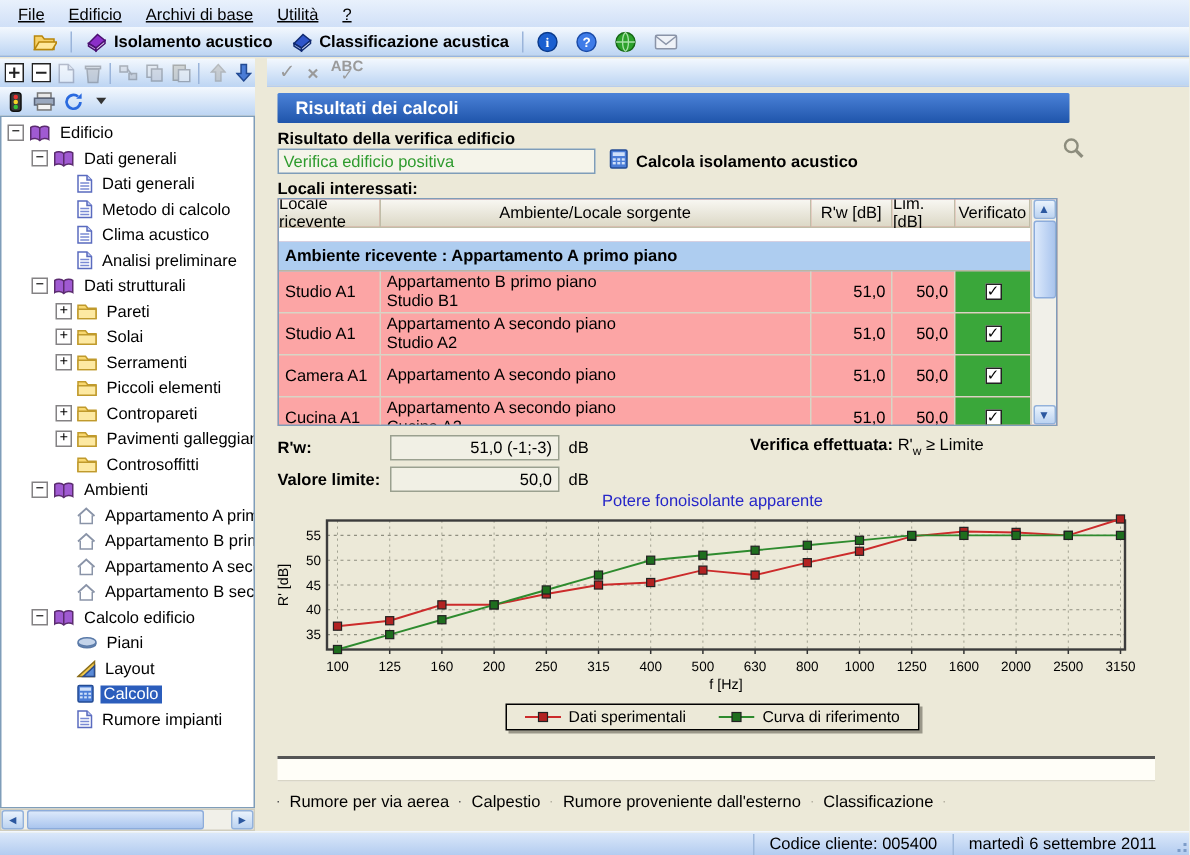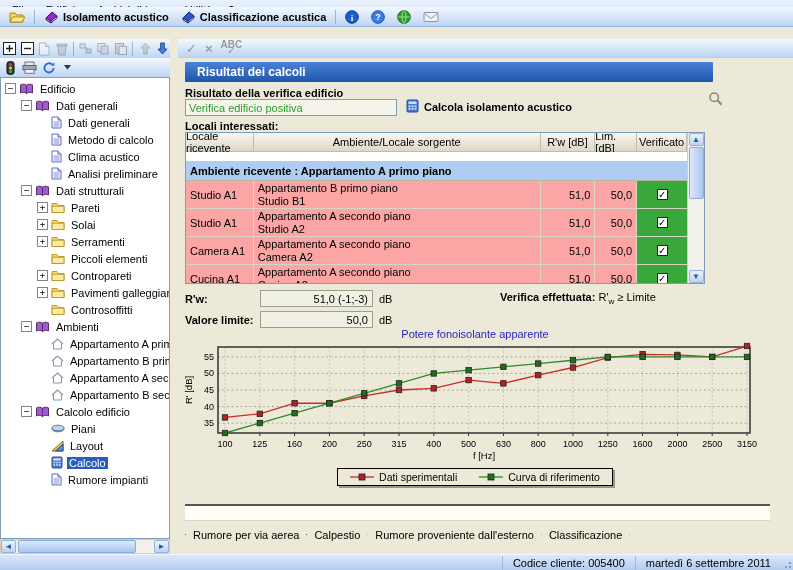--- a/index.html
+++ b/index.html
@@ -4,23 +4,23 @@
 <style>
   * { margin:0; padding:0; box-sizing:border-box; }
   html,body { width:793px; height:570px; overflow:hidden; }
   body { font-family:"Liberation Sans","DejaVu Sans",sans-serif; font-size:11px; color:#000; }
   #app { position:relative; width:793px; height:570px; background:#ece9d8; overflow:hidden; }
 
   
   .menubar { position:absolute; left:0; top:0; width:100%; height:19px;
     background:linear-gradient(#e9f1fc,#cfdff7); display:flex; align-items:center; padding-left:4px;text-decoration:underline; }
   .menu-item { padding:2px 8px; cursor:default; }
-  .toolbar { position:absolute; left:0; top:7px; width:100%; height:20px;
+  .toolbar { position:absolute; left:0; top:18px; width:100%; height:20px;
     background:linear-gradient(#f3f8fe,#bdd5f3); border-bottom:1px solid #96b5e0;
-    display:flex; align-items:center; padding-left:3px; }
+    display:flex; align-items:center; padding-left:16px; }
   .tb-btn { display:flex; align-items:center; gap:4px; padding:1px 5px; height:18px; border:1px solid transparent; }
   .tb-btn span.lbl { font-weight:bold; font-size:11px; }
   .tb-sep { width:1px; height:14px; background:#9ab4da; margin:0 3px; }
   .mini-toolbar { height:19px; background:linear-gradient(#f3f8fe,#bdd5f3); border-bottom:1px solid #b8cdec;
     display:flex; align-items:center; padding-left:8px; gap:8px; }
   .gray-glyph { color:#9a9a9a; font-size:13px; font-weight:bold; }
 
   
   .main { position:absolute; left:0; top:39px; width:793px; height:515px; display:flex; }
   .left-panel { width:170px; display:flex; flex-direction:column; background:#ece9d8; }
@@ -600,21 +600,20 @@
                 <div class="td num c3">51,0</div>
                 <div class="td num c4">50,0</div>
                 <div class="td check c5" style="background: rgb(58, 167, 58);">
                   <div class="cbx">✓</div>
                 </div>
               </div>
               <div class="tbl-row">
                 <div class="td name c1">Camera A1</div>
                 <div class="td twolines c2">
                   <span>Appartamento A secondo piano</span>
-                  <span>Camera A2</span>
                 </div>
                 <div class="td num c3">51,0</div>
                 <div class="td num c4">50,0</div>
                 <div class="td check c5" style="background: rgb(58, 167, 58);">
                   <div class="cbx">✓</div>
                 </div>
               </div>
               <div class="tbl-row">
                 <div class="td name c1">Cucina A1</div>
                 <div class="td twolines c2">

